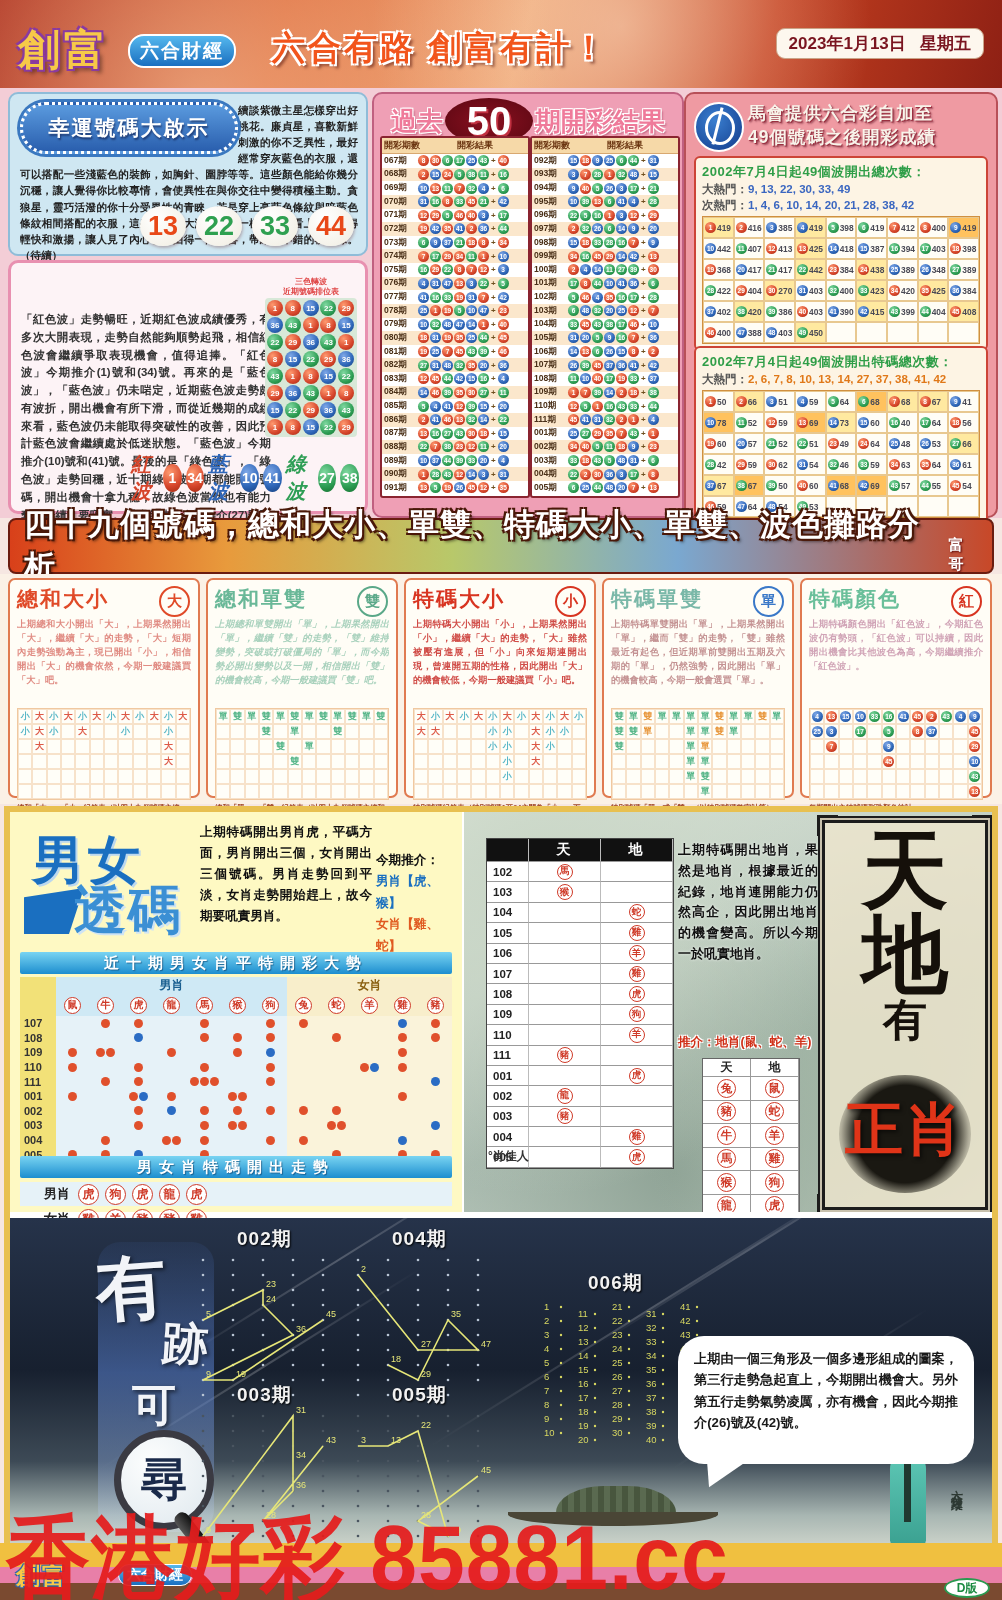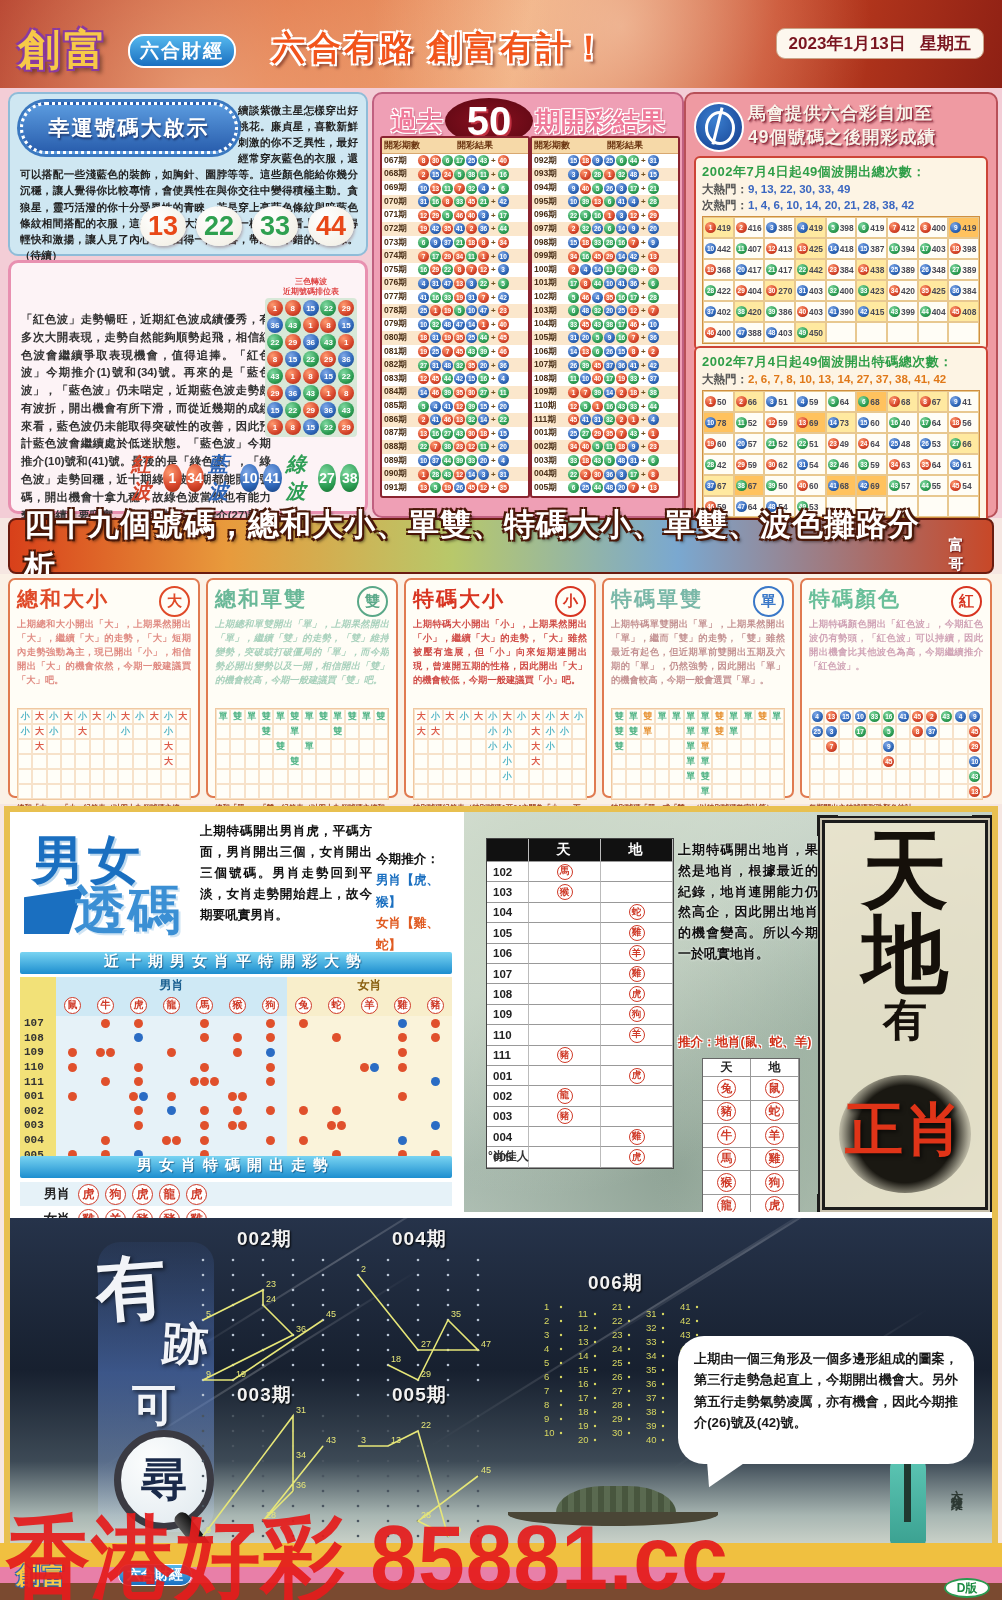--- a/index.html
+++ b/index.html
@@ -96,21 +96,21 @@
   .abody{font-size:9.3px;line-height:1.5;margin-top:5px;text-align:justify;font-weight:700;height:88px;overflow:hidden;}
   .fr{color:rgba(205,70,60,.62);} .fg{color:rgba(110,180,150,.60);font-style:italic;} .sr{color:rgba(200,45,40,.85);}
   .fb{color:rgba(160,80,85,.62);} .fp{color:rgba(170,90,130,.55);}
   .agrid{margin-top:2px;display:grid;grid-template-columns:repeat(12,1fr);border:1px solid #f0c8a0;background:#fffef8;}
   .agcell{height:13px;border:0.5px solid #f7e2ca;font-size:9px;font-weight:800;display:flex;align-items:center;justify-content:center;}
   .mk-a{color:rgba(60,170,190,.85);} .mk-r{color:rgba(215,60,40,.85);} .mk-g{color:rgba(60,170,120,.85);} .mk-o{color:rgba(230,140,40,.9);}
   .anote{font-size:7.4px;color:#a04828;line-height:1.3;margin-top:3px;font-weight:700;}
   
   #midframe{left:4px;top:806px;width:994px;height:760px;border:6px solid #e8c050;box-sizing:border-box;background:#fff;}
   
-  #mw{left:10px;top:812px;width:452px;height:400px;background:#ffffff;font-family:Liberation Mono, monospace;}
+  #mw{left:10px;top:812px;width:452px;height:400px;background:#fef9c3;}
   #mwlogo1{left:22px;top:14px;font-size:52px;font-weight:900;color:#1a6fc0;letter-spacing:4px;text-shadow:2px 2px 0 #bcd8ee;}
   #mwblob{left:14px;top:76px;width:60px;height:46px;background:#1a6fc0;clip-path:polygon(0 20%,100% 0,75% 100%,0 100%);}
   #mwlogo2{left:64px;top:64px;font-size:52px;font-weight:900;color:#3b8fd4;letter-spacing:2px;text-shadow:2px 2px 0 #cfe4f4;}
   #mwintro{left:190px;top:10px;width:172px;font-size:12.6px;font-weight:800;line-height:1.66;color:#111;text-align:justify;}
   #mwrec{left:366px;top:38px;width:86px;font-size:12.6px;font-weight:800;line-height:1.7;}
   #mwrec .k{color:#111;} #mwrec .m{color:#1a6fc0;} #mwrec .f{color:#e05a20;}
   .bluebar{background:linear-gradient(180deg,#79d4f2,#1d8ecf);color:#fff;font-weight:900;text-align:center;letter-spacing:7px;
     font-size:15px;height:22px;line-height:22px;border-radius:2px;text-shadow:1px 1px 1px rgba(0,40,80,.5);}
   #mwbar1{position:absolute;left:10px;top:140px;width:432px;}
   #mwt{position:absolute;left:10px;top:165px;width:432px;display:grid;grid-template-columns:36px repeat(12,1fr);}

